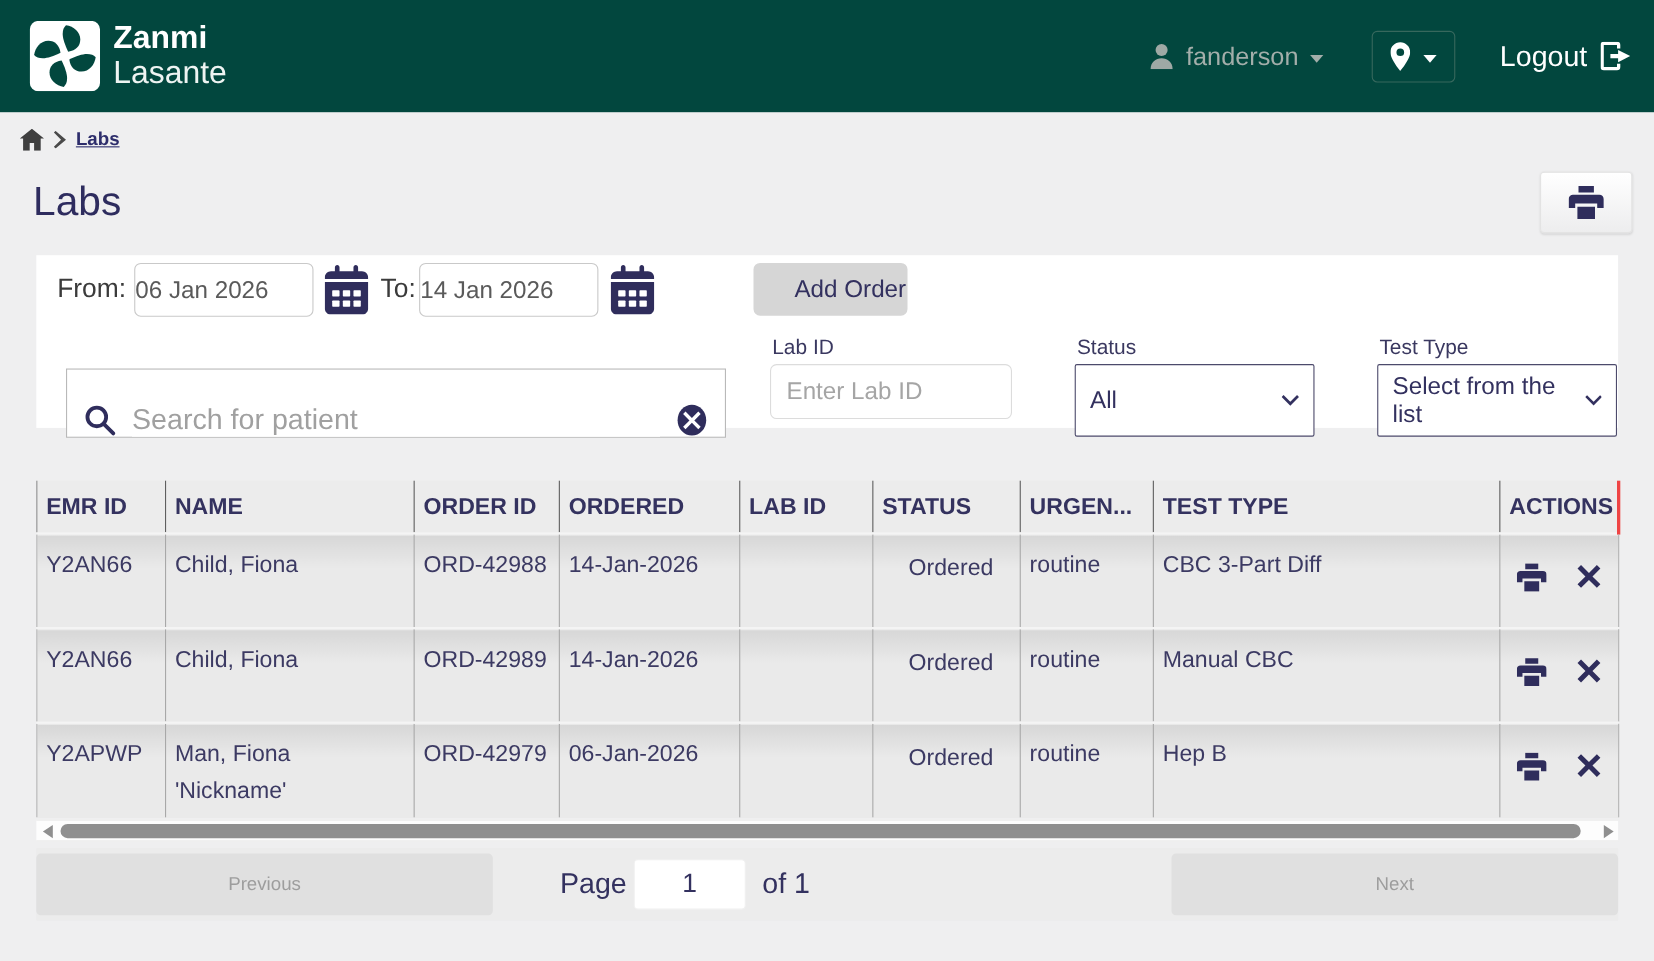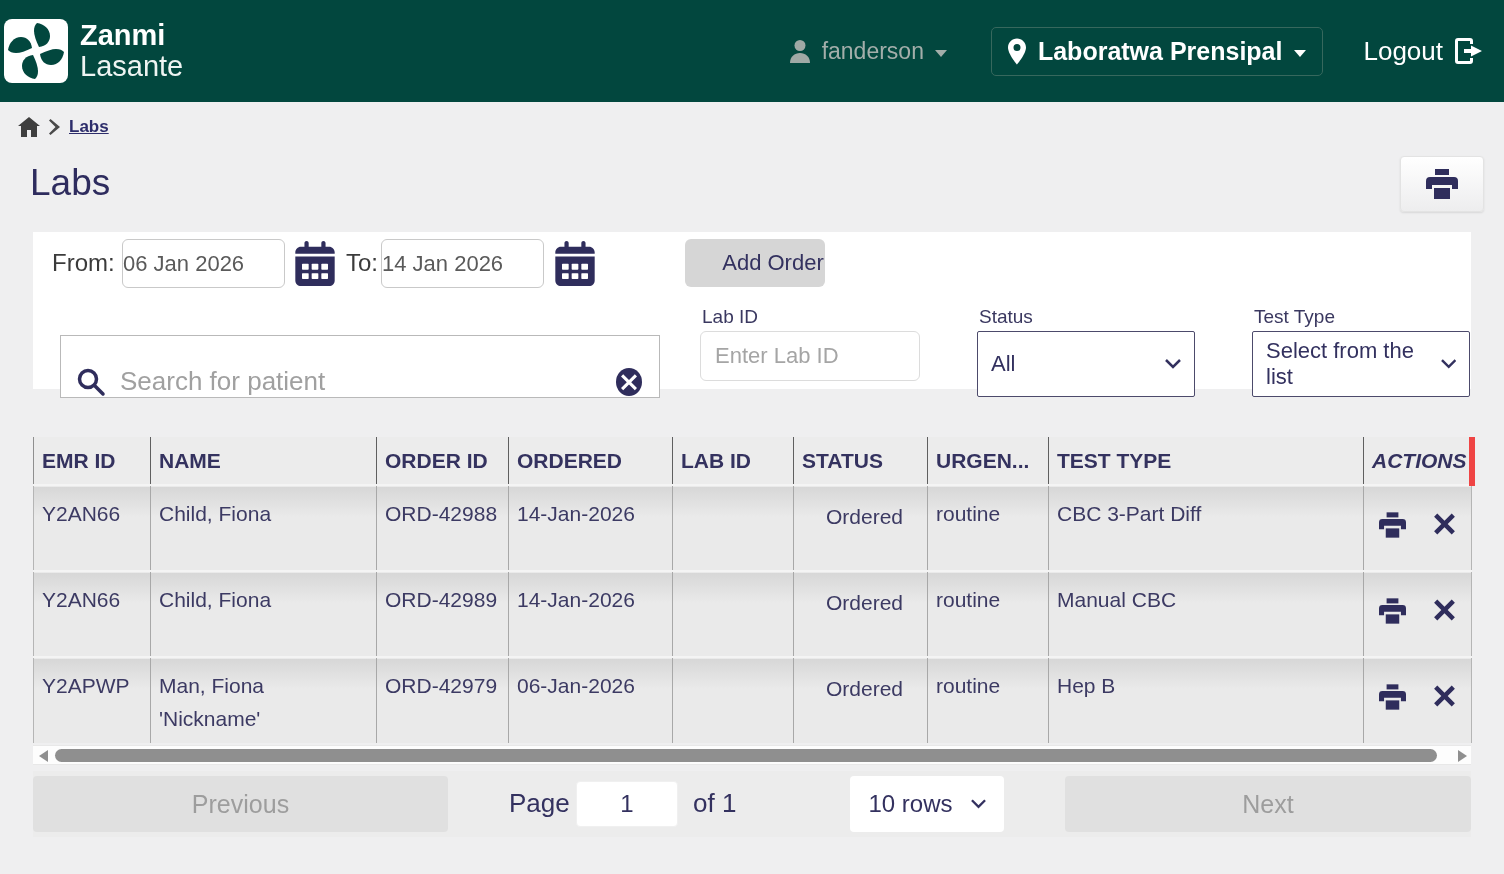--- a/index.html
+++ b/index.html
@@ -1,20 +1,20 @@
 <!DOCTYPE html>
 <html><head>
 <meta charset="utf-8">
 <style>
   * { margin:0; padding:0; box-sizing:border-box; }
   html,body { width:1504px; height:874px; overflow:hidden; }
   body { background:#efeff0; font-family:"Liberation Sans", sans-serif; }
 
   
-  .topbar { height:102px; background:#02473e; display:flex; align-items:center; padding:0 22px 0 4px; }
+  .topbar { height:102px; background:#02473e; display:flex; align-items:center; padding:0 22px 0 27px; }
   .logo-group { display:flex; align-items:center; gap:12px; }
   .logo-box { width:64px; height:64px; }
   .logo-text { color:#fff; font-size:29px; line-height:1.08; }
   .logo-line1 { font-weight:bold; }
   .logo-line2 { font-weight:400; color:#eef4f2; }
   .topbar-spacer { flex:1; }
   .user-group { display:flex; align-items:center; gap:11px; color:#a3aeaa; font-size:23px; }
   .caret { width:0; height:0; border-left:6px solid transparent; border-right:6px solid transparent; border-top:7px solid #a3aeaa; margin-top:4px; }
   .caret.white { border-top-color:#fff; }
   .location-btn { display:flex; align-items:center; gap:12px; border:1px solid #37685d; border-radius:5px; padding:9px 16px; color:#fff; font-size:25px; font-weight:600; margin-left:44px; cursor:pointer; }
@@ -41,40 +41,40 @@
   .small-label { position:absolute; top:74px; font-size:19px; color:#3a3860; }
   .labid-input { position:absolute; left:667px; top:99px; width:220px; height:50px; border:1px solid #dcdcdc; border-radius:6px; padding:0 14px; font-size:22px; color:#8b5cf6; outline:none; font-family:"Liberation Sans",sans-serif; }
   .labid-input::placeholder { color:#a5a5a5; }
   .select-box { position:absolute; top:99px; width:218px; height:66px; border:1px solid #4c4a6b; border-radius:2px; background:#fff; display:flex; align-items:center; justify-content:space-between; padding:0 13px; font-size:22px; color:#33315f; cursor:pointer; }
 
   
   .table-wrap { margin:48px 0 0 33px; width:1438px; }
   table { border-collapse:collapse; table-layout:fixed; width:1438px; }
   th { background:#ececec; color:#34325f; font-size:21px; font-weight:bold; text-align:left; padding:0 8px; height:48px; border-left:1px solid #5f5f5f; }
   th:first-child { border-left:1px solid #8f8f8f; }
-  th:last-child { border-right:6px solid #ef4444;font-style:italic; }
+  th:last-child { border-right:3px solid #ef4444; }
   tbody tr { background:linear-gradient(180deg,#d7d7d7 0,#eaeaea 30px); border-top:2px solid #f4f4f4; }
   td { font-size:21px; color:#3c3a63; padding:12px 8px 0 8px; vertical-align:top; height:86px; border-left:1px solid #a8a8a8; line-height:1.55; }
   td:first-child { border-left:1px solid #b5b5b5; }
   td:last-child { border-right:1px solid #b5b5b5; }
   td.col-status { padding-left:32px; padding-top:15px; }
   td.col-actions { padding-top:26px; }
   .actions-cell { display:flex; justify-content:center; gap:26px; }
   .actions-cell span { cursor:pointer; }
 
   
   .hscroll { position:relative; margin:2px 0 0 33px; width:1438px; height:20px; background:#fdfdfd; border-top:1px solid #e8e8e8; border-bottom:1px solid #e8e8e8; }
   .hs-thumb { position:absolute; left:22px; top:3px; width:1382px; height:13px; background:#8f8f8f; border-radius:7px; cursor:pointer; }
   .hs-arrow { position:absolute; top:4px; width:0; height:0; border-top:6px solid transparent; border-bottom:6px solid transparent; cursor:pointer; }
   .hs-left { left:6px; border-right:9px solid #8f8f8f; }
   .hs-right { right:4px; border-left:9px solid #8f8f8f; }
 
   
   .pagination { position:relative; margin:6px 0 0 33px; width:1438px; height:66px; background:#ececec; }
-  .pg-btn { position:absolute; top:5px; height:56px; background:#e0e0e0; border:none; border-radius:4px; color:#9d9d9d; font-size:25px; font-family:"Liberation Sans",sans-serif; cursor:pointer; }
+  .pg-btn { position:absolute; top:5px; height:56px; background:#e0e0e0; border:none; border-radius:4px; color:#9d9d9d; font-size:17px; font-family:"Liberation Sans",sans-serif; cursor:pointer; }
   .pg-prev { left:0; width:415px; }
   .pg-next { left:1032px; width:406px; }
   .pg-label { position:absolute; top:17px; font-size:26px; color:#33315f; }
   .pg-input { position:absolute; left:543px; top:10px; width:102px; height:46px; background:#fff; border:1px solid #f0f0f0; border-radius:4px; text-align:center; font-size:24px; color:#33315f; outline:none; font-family:"Liberation Sans",sans-serif; }
   .rows-select { position:absolute; left:817px; top:5px; width:154px; height:56px; background:#fff; border-radius:4px; display:flex; align-items:center; justify-content:center; gap:18px; font-size:24px; color:#33315f; cursor:pointer; }
 </style>
 </head>
 <body>
 
 <header class="topbar">
@@ -99,21 +99,20 @@
       <circle cx="11" cy="6.5" r="5.5" fill="#9fa9a5"></circle>
       <path d="M1 24c0-6.3 4.5-10 10-10s10 3.7 10 10z" fill="#9fa9a5"></path>
     </svg>
     <span>fanderson</span>
     <span class="caret"></span>
   </div>
   <div class="location-btn">
     <svg width="18" height="27" viewBox="0 0 18 26">
       <path fill-rule="evenodd" d="M9 0C4 0 0 4 0 9c0 6.6 9 17 9 17s9-10.4 9-17c0-5-4-9-9-9zm0 12.5A3.5 3.5 0 1 1 9 5.5a3.5 3.5 0 0 1 0 7z" fill="#fff"></path>
     </svg>
-    <span>Laboratwa Prensipal</span>
     <span class="caret white"></span>
   </div>
   <div class="logout-btn">
     <span>Logout</span>
     <svg width="27" height="26" viewBox="0 0 27 26">
       <path d="M3 0h12a3 3 0 0 1 3 3v3h-3V3H3v20h12v-3h3v3a3 3 0 0 1-3 3H3a3 3 0 0 1-3-3V3a3 3 0 0 1 3-3z" fill="#fff"></path>
       <path d="M16 7.5 27 13l-11 5.5V15H9v-4h7z" fill="#fff"></path>
     </svg>
   </div>
 </header>
@@ -307,20 +306,14 @@
   <span class="hs-arrow hs-left"></span>
   <span class="hs-thumb"></span>
   <span class="hs-arrow hs-right"></span>
 </div>
 
 <footer class="pagination">
   <button class="pg-btn pg-prev">Previous</button>
   <span class="pg-label" style="left:476px">Page</span>
   <input class="pg-input" value="1" style="">
   <span class="pg-label" style="left:660px">of 1</span>
-  <div class="rows-select">
-    <span>10 rows</span>
-    <svg width="15" height="10" viewBox="0 0 16 10" fill="none" stroke="#33315f" stroke-width="2.5">
-        <path d="M1 1l7 7 7-7"></path>
-      </svg>
-  </div>
   <button class="pg-btn pg-next">Next</button>
 </footer>
 
 </body></html>

